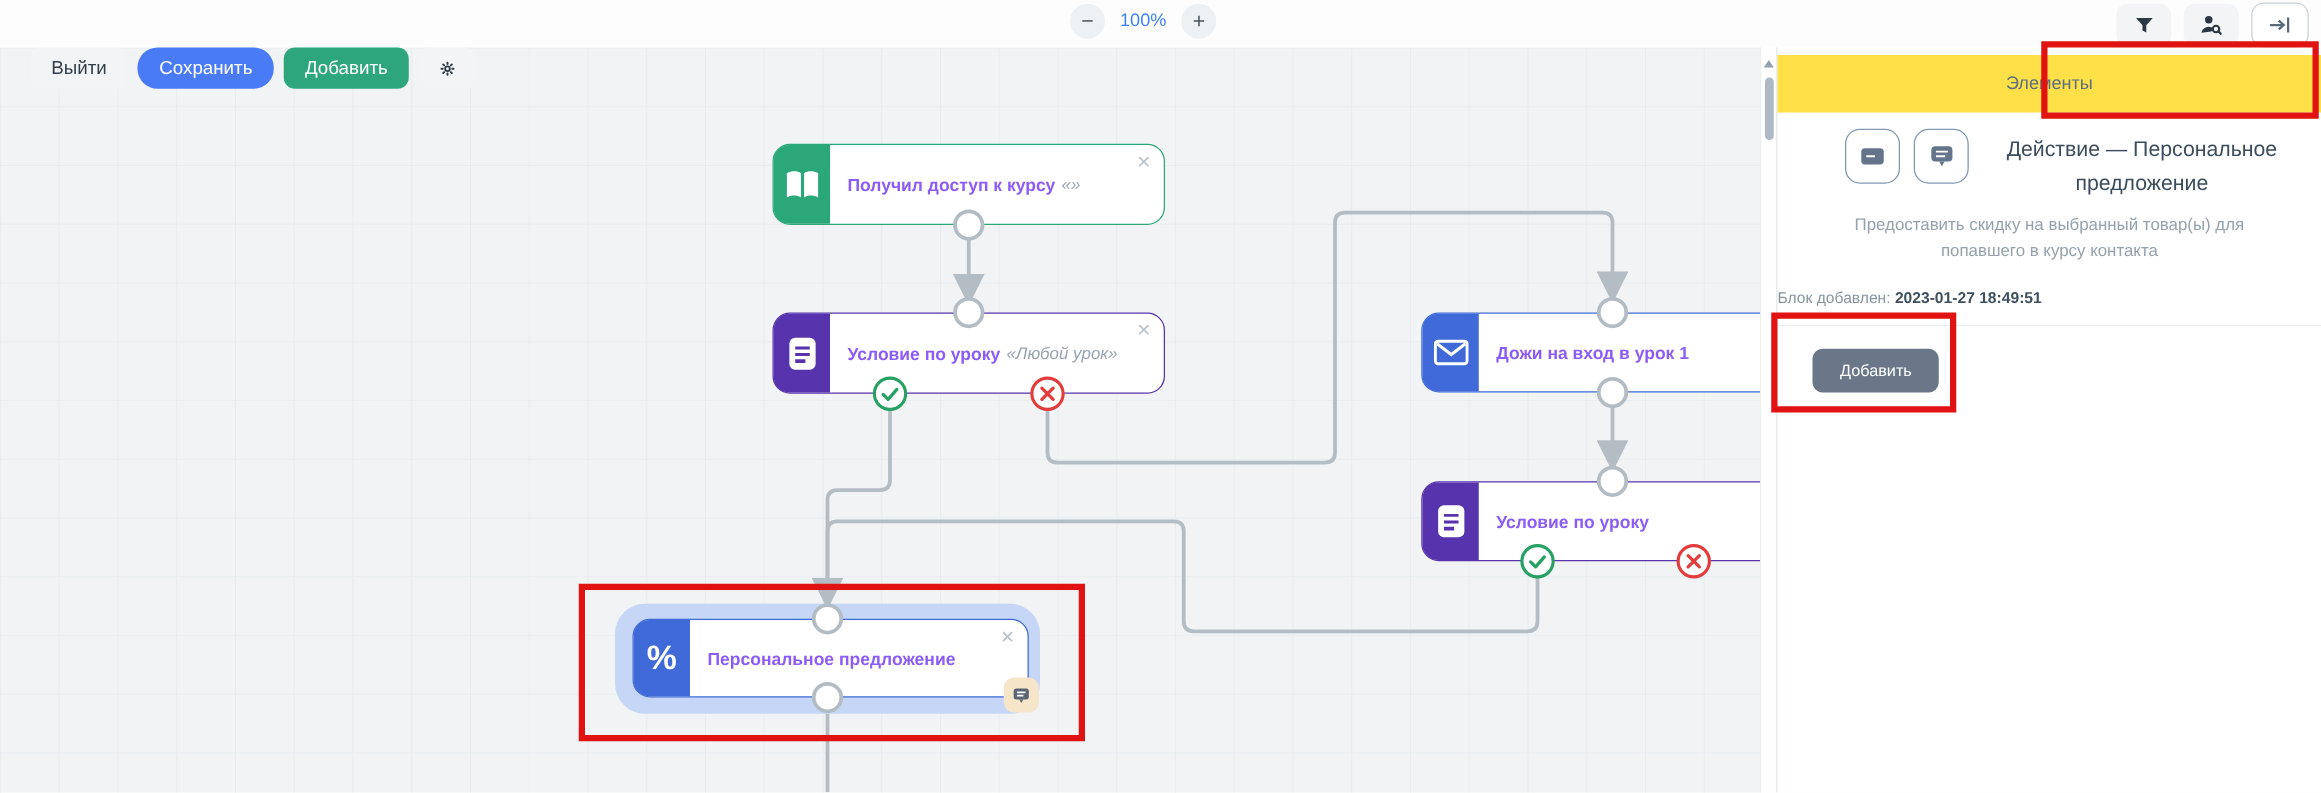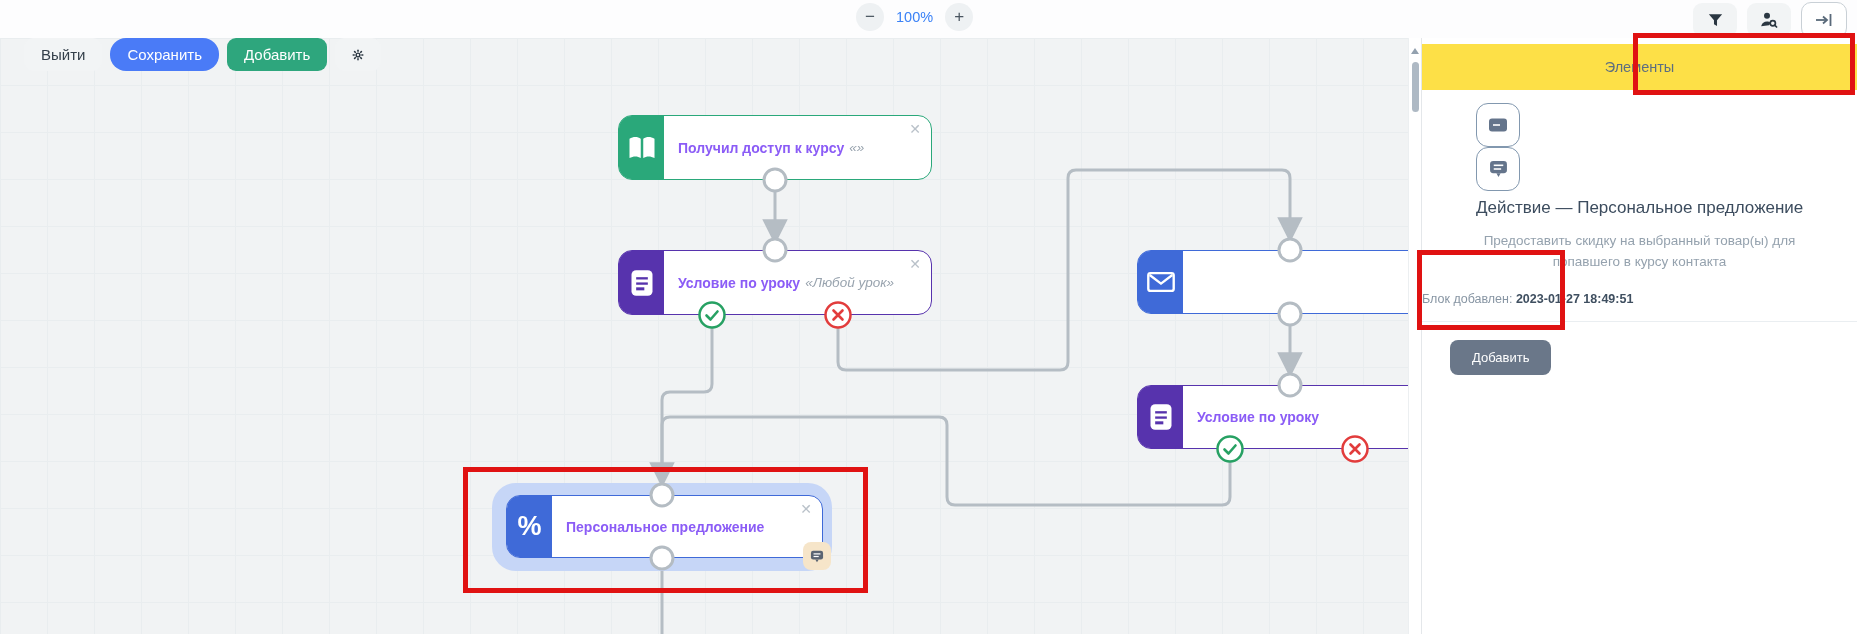--- a/index.html
+++ b/index.html
@@ -51,21 +51,21 @@
     border-left:4.5px solid transparent; border-right:4.5px solid transparent; border-bottom:6px solid #93a1af; }
   .vscroll-thumb { position:absolute; left:3px; top:24px; width:7px; height:50px; background:#aeb9c4; border-radius:4px; cursor:pointer; }
 
   
   .panel { position:absolute; left:1421px; top:38px; width:436px; height:596px; background:#fff;
     border-left:1px solid #e4e7ea; z-index:5; }
   .tabbar { display:flex; margin-top:6px; height:46px; }
   .tab { flex:1; display:flex; align-items:center; justify-content:center; font-size:14.5px; cursor:pointer; }
   .tab-inactive { background:#fde047; color:#5d6e80; }
   .tab-active { background:#fff; color:#33455c; font-weight:700; }
-  .panel-header { display:flex; align-items:flex-start; padding:13px 16px 0 54px;flex-direction:column; }
+  .panel-header { display:flex; align-items:flex-start; padding:13px 16px 0 54px; }
   .panel-iconbtn { width:44px; height:44px; border:1.5px solid #8298af; border-radius:12px; background:#fff;
     display:flex; align-items:center; justify-content:center; cursor:pointer; flex:none; margin-right:11px; }
   .panel-title { flex:1; text-align:center; font-size:17px; color:#3c4c5e; line-height:1.6; padding-top:3px; }
   .panel-desc { margin-top:10px; text-align:center; font-size:13.5px; color:#95a2ae; line-height:1.55; padding:0 30px; }
   .panel-added { margin-top:19px; text-align:left; font-size:12.5px; color:#8795a3; }
   .panel-added b { color:#3f4f60; }
   .panel-divider { margin-top:15px; border-top:1px solid #eaeef1; }
   .add-btn { margin:18px 0 0 28px; padding:10px 22px; background:#6a7789; color:#fff; border:none;
     border-radius:8px; font-size:13px; font-family:"Liberation Sans",sans-serif; cursor:pointer; }
 
@@ -180,20 +180,23 @@
     </div>
   </div>
 
   <div class="node node-blue" style="left:1137px; top:212px; width:306px; height:64px;">
     <div class="node-icon">
       <svg width="28" height="22" viewBox="0 0 26 19">
         <rect x="1.2" y="1.2" width="23.6" height="16.6" rx="2" fill="none" stroke="#fff" stroke-width="2.2"></rect>
         <path d="M2.5 3 L13 11 L23.5 3" fill="none" stroke="#fff" stroke-width="2.2"></path>
       </svg>
     </div>
+    <div class="node-body">
+      <span class="node-label">Дожи на вход в урок 1</span>
+    </div>
   </div>
 
   <div class="node node-purple" style="left:1137px; top:347px; width:306px; height:64px;">
     <div class="node-icon">
       <svg width="24" height="28" viewBox="0 0 20 24">
         <rect x="1" y="1" width="18" height="22" rx="4" fill="#fff"></rect>
         <line x1="5" y1="8" x2="15" y2="8" stroke="#5733ad" stroke-width="2"></line>
         <line x1="5" y1="12.5" x2="15" y2="12.5" stroke="#5733ad" stroke-width="2"></line>
         <line x1="5" y1="17" x2="12" y2="17" stroke="#5733ad" stroke-width="2.6"></line>
       </svg>

